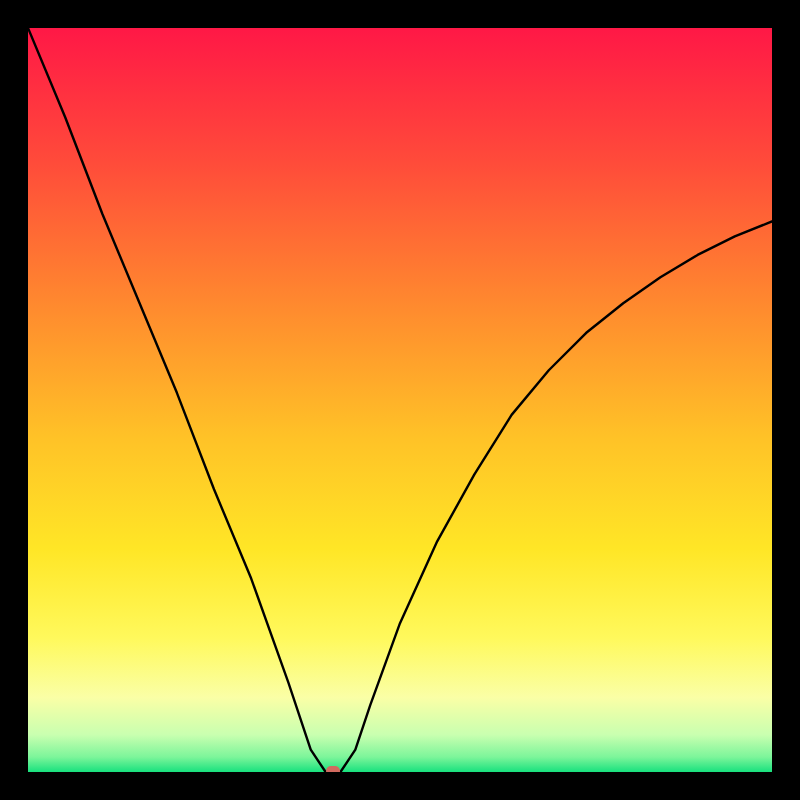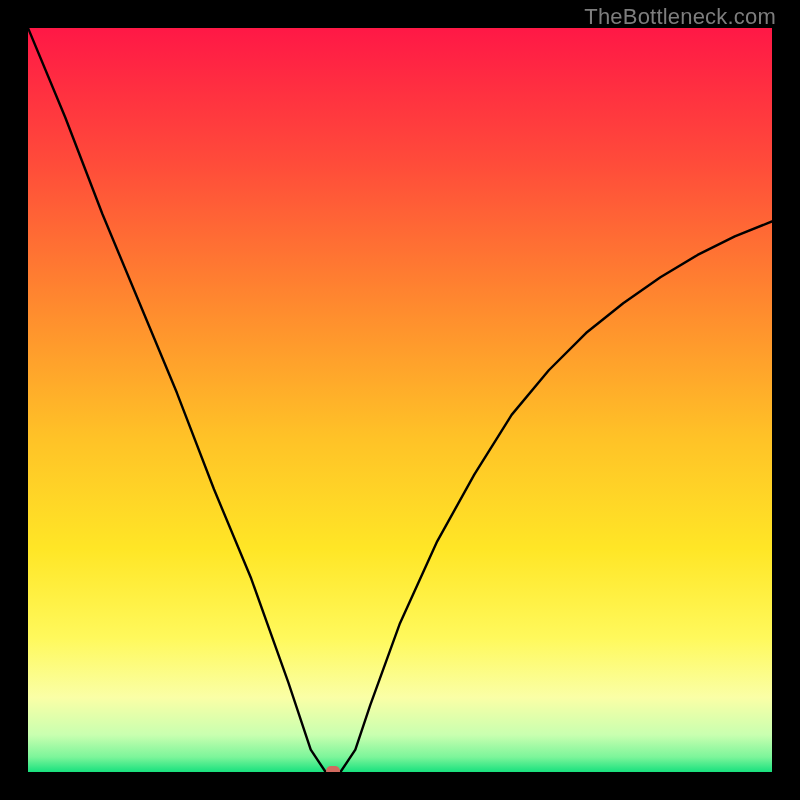--- a/index.html
+++ b/index.html
@@ -39,21 +39,20 @@
     display: block;
     width: 744px;
     height: 744px;
   }
 </style>
 </head>
 <body>
 
 <div class="frame">
 
-  <div class="watermark">TheBottleneck.com</div>
 
   <div class="plot">
     <svg viewBox="0 0 744 744">
       <defs>
         <linearGradient id="bg-grad" x1="0" y1="0" x2="0" y2="1">
 
         <stop offset="0%" stop-color="#ff1846"></stop>
             <stop offset="18%" stop-color="#ff4b3a"></stop>
             <stop offset="38%" stop-color="#ff8c2e"></stop>
             <stop offset="55%" stop-color="#ffc227"></stop>

